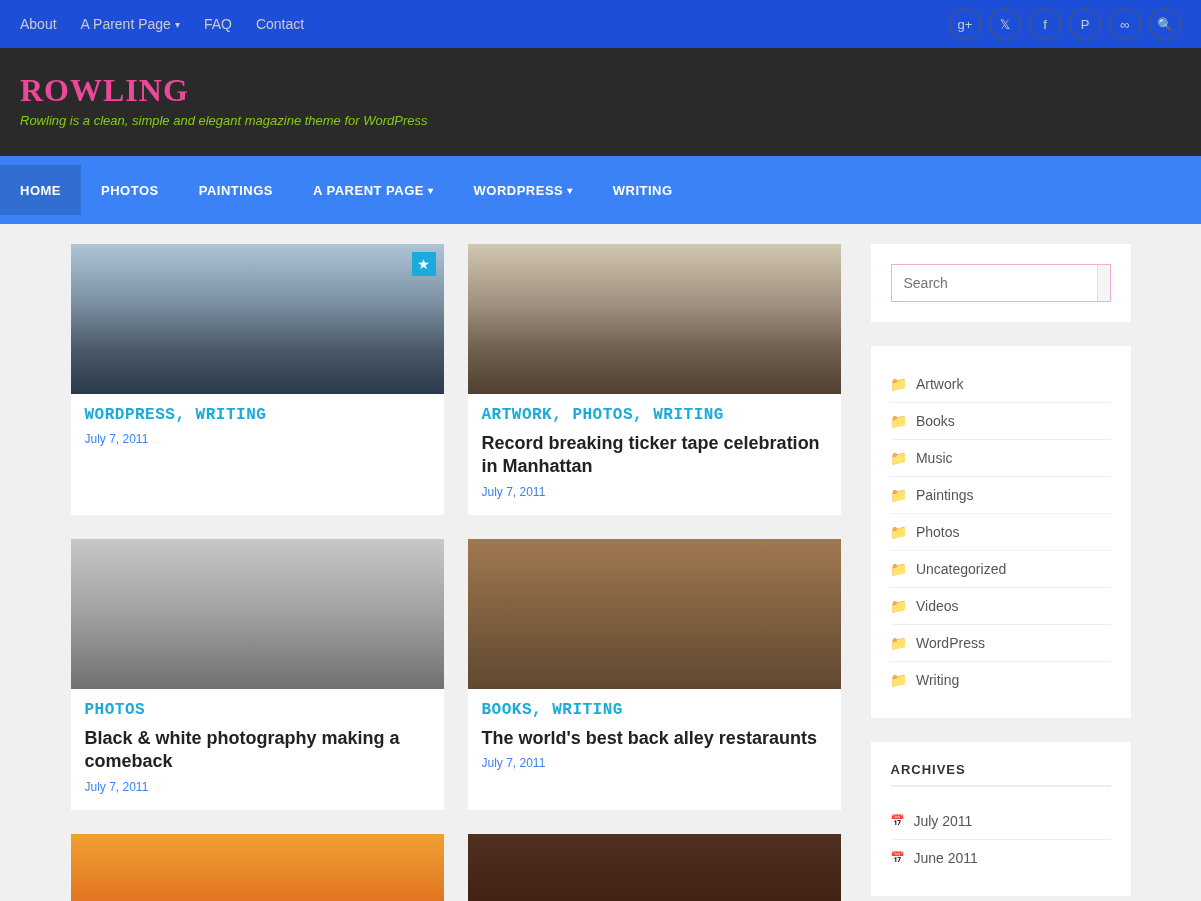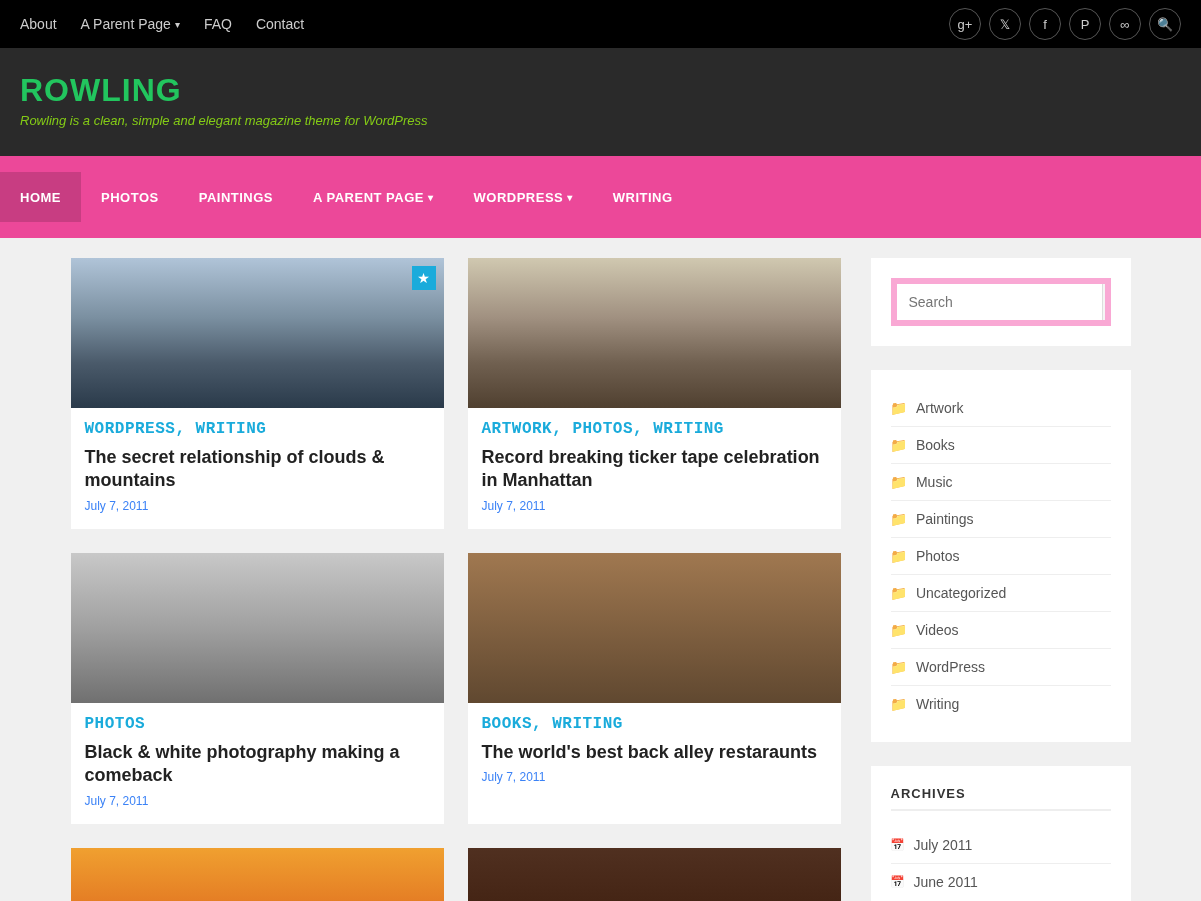--- a/index.html
+++ b/index.html
@@ -1,32 +1,32 @@
 <!DOCTYPE html>
 <html><head>
   <meta charset="utf-8">
   <style>
     * { box-sizing: border-box; margin: 0; padding: 0; }
     body { font-family: Georgia, 'Times New Roman', serif; background: #f0f0f0; color: #333; }
 
     
-    .top-bar { background: #000000; padding: 0 20px; display: flex; align-items: center; justify-content: space-between; height: 48px; }
+    .top-bar { background: #1d4ed8; padding: 0 20px; display: flex; align-items: center; justify-content: space-between; height: 48px; }
     .top-nav { display: flex; gap: 24px; }
     .top-nav a { color: #ccc; text-decoration: none; font-size: 14px; font-family: Arial, sans-serif; }
     .top-nav-dropdown { display: flex; align-items: center; gap: 4px; cursor: pointer; color: #ccc; font-size: 14px; font-family: Arial, sans-serif; }
     .social-icons { display: flex; gap: 8px; }
     .social-icon { width: 32px; height: 32px; border-radius: 50%; border: 1px solid #555; display: flex; align-items: center; justify-content: center; color: #ccc; font-size: 13px; cursor: pointer; font-family: Arial, sans-serif; }
 
     
     .site-header { background: #2a2a2a; padding: 24px 20px 28px 20px; }
-    .site-title { color: #22c55e; font-size: 32px; font-weight: bold; font-family: Liberation Sans, sans-serif; letter-spacing: 1px; }
+    .site-title { color: #ec4899; font-size: 32px; font-weight: bold; font-family: Liberation Serif, serif; letter-spacing: 1px; }
     .site-tagline { color: #84cc16; font-size: 13px; font-style: italic; margin-top: 4px; font-family: Arial, sans-serif; }
 
     
-    .main-nav { background: #ec4899; display: flex; align-items: stretch; padding: 16px 0; }
+    .main-nav { background: #3b82f6; display: flex; align-items: stretch; padding: 9px 0; }
     .main-nav a { color: #fff; text-decoration: none; font-size: 13px; font-family: Arial, sans-serif; font-weight: bold; padding: 0 20px; height: 50px; display: flex; align-items: center; text-transform: uppercase; letter-spacing: 0.5px; }
     .main-nav a.active, .main-nav a:hover { background: rgba(0,0,0,0.15); }
 
     
     .page-wrap { max-width: 1100px; margin: 0 auto; padding: 20px 20px; display: flex; gap: 30px; }
     .main-content { flex: 1; min-width: 0; }
     .sidebar { width: 260px; flex-shrink: 0; }
 
     
     .post-grid { display: grid; grid-template-columns: 1fr 1fr; gap: 24px; }
@@ -36,21 +36,21 @@
     .post-thumb-placeholder { width: 100%; height: 150px; display: block; }
     .bookmark-icon { position: absolute; top: 8px; right: 8px; width: 24px; height: 24px; background: #1aabdb; display: flex; align-items: center; justify-content: center; color: #fff; font-size: 14px; }
     .thumb-wrap { position: relative; }
     .post-body { padding: 12px 14px 16px; }
     .post-cats { font-size: 16px; font-family: Liberation Mono, monospace; color: #1aabdb; font-weight: bold; text-transform: uppercase; letter-spacing: 0.5px; margin-bottom: 8px; }
     .post-title { font-size: 18px; font-weight: bold; font-family: Arial, sans-serif; color: #222; line-height: 1.3; margin-bottom: 6px; }
     .post-date { font-size: 12px; color: #3b82f6; font-family: Arial, sans-serif; }
 
     
     .sidebar-widget { background: #fff; padding: 20px; margin-bottom: 24px; }
-    .search-box { display: flex; border: 6px solid #f9a8d4; overflow: hidden; }
+    .search-box { display: flex; border: 1px solid #f9a8d4; overflow: hidden; }
     .search-input { flex: 1; border: none; outline: none; padding: 10px 12px; font-size: 14px; font-family: Arial, sans-serif; color: #999; }
     .search-btn { background: #f5f5f5; border: none; border-left: 1px solid #ddd; padding: 0 14px; cursor: pointer; color: #888; font-size: 16px; }
     .widget-title { font-size: 13px; font-weight: bold; font-family: Arial, sans-serif; text-transform: uppercase; letter-spacing: 1px; color: #333; margin-bottom: 16px; padding-bottom: 8px; border-bottom: 2px solid #eee; }
     .cat-list { list-style: none; }
     .cat-list li { padding: 10px 0; border-bottom: 1px solid #eee; display: flex; align-items: center; gap: 8px; font-size: 14px; font-family: Arial, sans-serif; color: #555; cursor: pointer; }
     .cat-list li:last-child { border-bottom: none; }
     .folder-icon { color: #aaa; font-size: 14px; }
     .archive-list { list-style: none; }
     .archive-list li { padding: 10px 0; border-bottom: 1px solid #eee; display: flex; align-items: center; gap: 8px; font-size: 14px; font-family: Arial, sans-serif; color: #555; cursor: pointer; }
     .archive-list li:last-child { border-bottom: none; }
@@ -114,21 +114,20 @@
   <main class="main-content">
     <div class="post-grid">
 
       <article class="post-card">
         <div class="thumb-wrap">
           <div class="post-thumb-placeholder img-mountains"></div>
           <div class="bookmark-icon">★</div>
         </div>
         <div class="post-body">
           <div class="post-cats">WORDPRESS, WRITING</div>
-          <div class="post-title">The secret relationship of clouds &amp; mountains</div>
           <div class="post-date">July 7, 2011</div>
         </div>
       </article>
 
       <article class="post-card">
         <div class="thumb-wrap">
           <div class="post-thumb-placeholder img-crowd"></div>
         </div>
         <div class="post-body">
           <div class="post-cats">ARTWORK, PHOTOS, WRITING</div>

